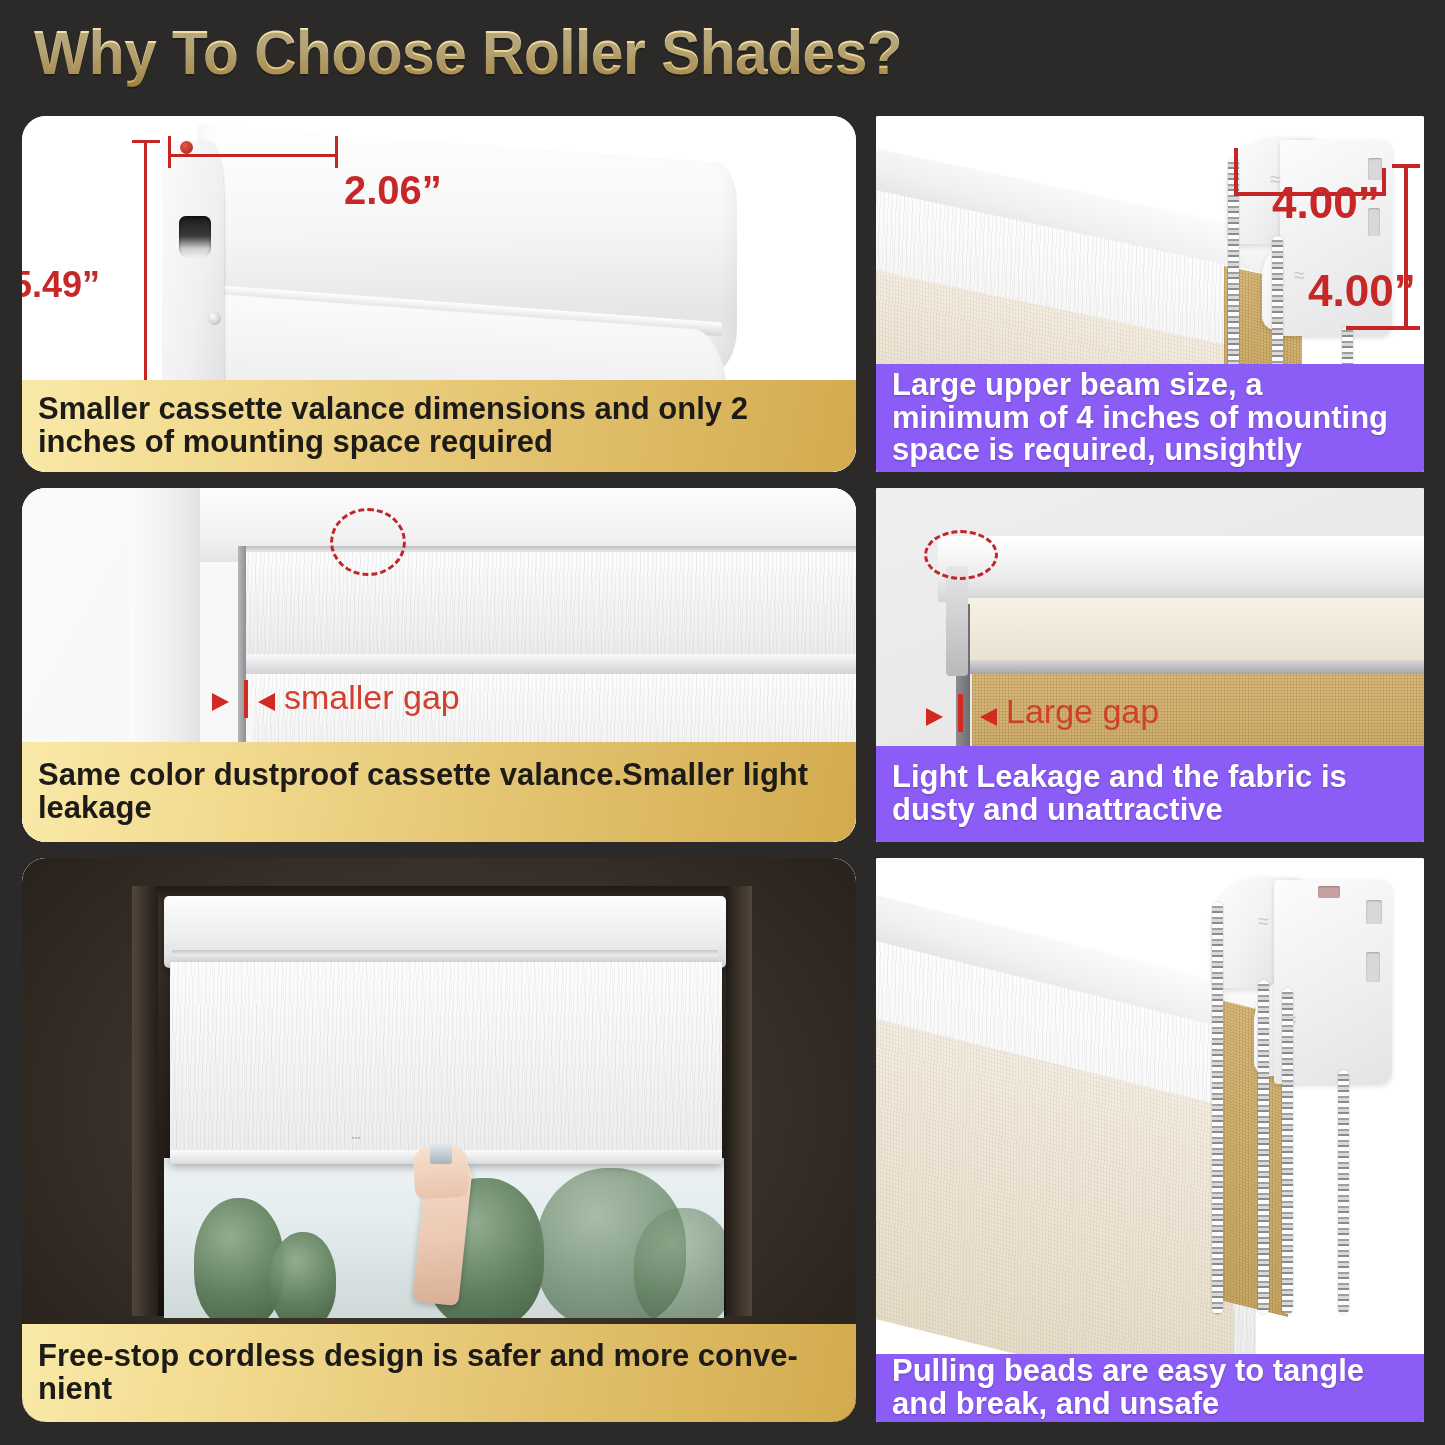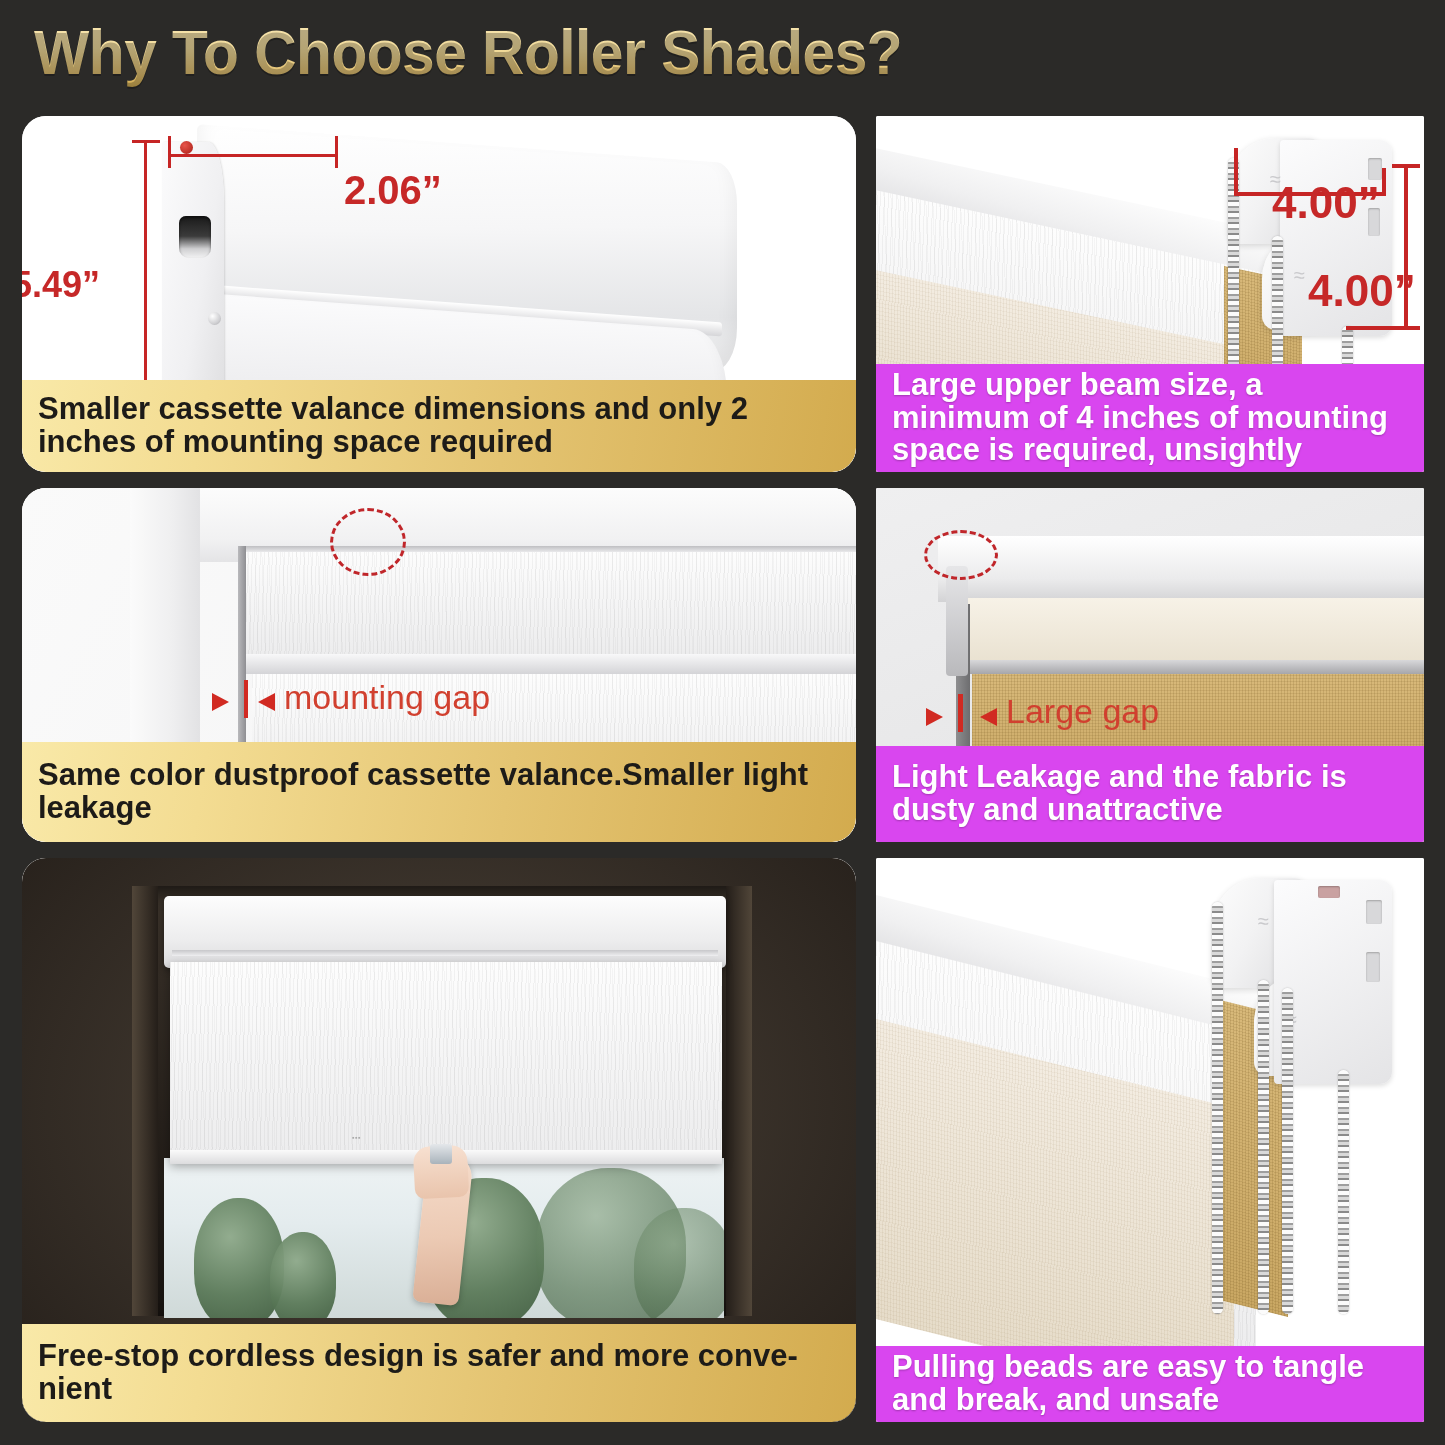--- a/index.html
+++ b/index.html
@@ -33,21 +33,21 @@
   .panel.bad  { border-radius:2px; }
 
   .photo { position:absolute; left:0; top:0; width:100%; height:100%; overflow:hidden; background:#fff; }
 
   
   .cap { position:absolute; left:0; right:0; bottom:0; display:flex; align-items:center; }
   .cap.gold {
     background:linear-gradient(100deg,#f9e9a8 0%,#f3dc92 22%,#e4c472 58%,#d3ab4e 100%);
     border-bottom-left-radius:24px; border-bottom-right-radius:24px;
   }
-  .cap.gray { background:#d946ef; }
+  .cap.gray { background:#8b5cf6; }
   .cap-text { padding:0 16px; line-height:1.06; font-weight:bold; }
   .cap.gold .cap-text { color:#1d1b18; font-size:31px; }
   .cap.gray .cap-text { color:#fff; font-size:31px; text-shadow:0 1px 2px rgba(0,0,0,.25); }
 
   
   .tex-white {
     background:
       repeating-linear-gradient(92deg, rgba(0,0,0,.045) 0 1px, rgba(255,255,255,0) 1px 4px),
       repeating-linear-gradient(88deg, rgba(0,0,0,.03) 0 1px, rgba(255,255,255,0) 1px 7px),
       linear-gradient(180deg,#fdfdfd,#ececed);
@@ -278,21 +278,21 @@
       <div class="tex-white" style="position:absolute; left:230px; top:186px; width:604px; height:122px;"></div>
 
       <div style="position:absolute; left:216px; top:58px; width:8px; height:250px;
                   background:linear-gradient(90deg,#b9b9bc,#8f8f93);"></div>
 
       <div class="dashed-ellipse" style="left:308px; top:20px; width:76px; height:68px;"></div>
 
       <div class="arrow-r" style="left:190px; top:205px;"></div>
       <div class="stem" style="left:222px; top:192px; width:4px; height:38px;"></div>
       <div class="arrow-l" style="left:236px; top:205px;"></div>
-      <div class="gap-label" style="left:262px; top:190px; font-size:34px;">mounting gap</div>
+      <div class="gap-label" style="left:262px; top:190px; font-size:34px;">smaller gap</div>
     </div>
     <div class="cap gold" style="height:100px;">
       <div class="cap-text">Same color dustproof cassette valance.Smaller light leakage</div>
     </div>
   </div>
 
   <div class="panel good" id="p5" style="left:22px; top:858px; width:834px; height:564px;">
     <div class="photo">
       <div class="room"></div>
       <div class="recess"></div>
@@ -362,18 +362,18 @@
       <div class="slotmark" style="left:490px; top:94px; width:14px; height:30px;"></div>
       <div class="slotmark" style="left:442px; top:28px; width:22px; height:12px; background:#c9a1a1;"></div>
       <div class="wavy" style="left:382px; top:52px;">≈</div>
       <div class="wavy" style="left:410px; top:150px;">≈</div>
 
       <div class="bead-chain" style="left:336px; top:44px; height:412px;"></div>
       <div class="bead-chain" style="left:382px; top:122px; height:334px;"></div>
       <div class="bead-chain" style="left:406px; top:130px; height:326px;"></div>
       <div class="bead-chain" style="left:462px; top:212px; height:244px;"></div>
     </div>
-    <div class="cap gray" style="height:76px;">
+    <div class="cap gray" style="height:68px;">
       <div class="cap-text">Pulling beads are easy to tangle and break, and unsafe</div>
     </div>
   </div>
 
 </div>
 
 </body></html>

